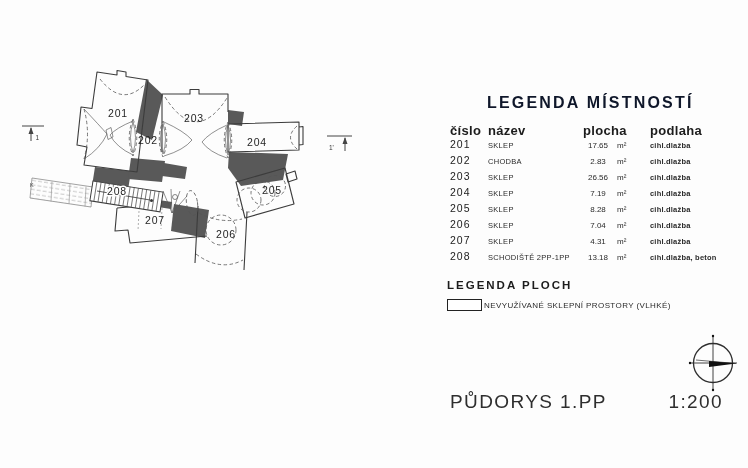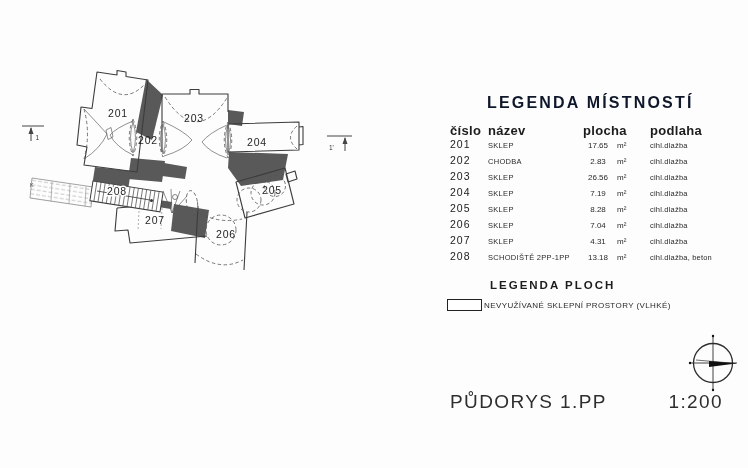--- a/index.html
+++ b/index.html
@@ -13,24 +13,24 @@
   
   .legend-mist{left:450px;top:94px;width:292px;}
   .lm-title{margin-left:37px;font-size:16px;font-weight:bold;letter-spacing:2.2px;color:#0f172a;}
   .lm-grid{display:grid;grid-template-columns:38px 95px 30px 37px auto;align-items:baseline;}
   .lm-head{margin-top:11px;font-size:13px;font-weight:bold;letter-spacing:.3px;color:#1c1c1c;}
   .lm-row{height:16px;}
   .cell-num{font-size:10.5px;letter-spacing:1px;color:#1a1a1a;}
   .cell-name{font-size:7.5px;letter-spacing:.3px;color:#2a2a2a;}
   .cell-area{font-size:8px;text-align:center;color:#2a2a2a;}
   .cell-unit{font-size:8px;padding-left:4px;color:#2a2a2a;}
-  .cell-floor{font-size:7.5px;letter-spacing:.2px;color:#2a2a2a;}
+  .cell-floor{font-size:7.5px;letter-spacing:.2px;color:#2a2a2a;font-weight:bold;}
   
   .legend-ploch{left:447px;top:279px;}
-  .lp-title{margin-left:43px;font-size:11.5px;font-weight:bold;letter-spacing:2px;color:#1c1c1c;}
+  .lp-title{font-size:11.5px;font-weight:bold;letter-spacing:2px;color:#1c1c1c;}
   .lp-item{margin-top:8px;display:flex;align-items:center;gap:2px;}
   .lp-swatch{width:33px;height:10px;background:#fff;border:1.3px solid #222;}
   .lp-label{font-size:8px;letter-spacing:.4px;color:#2a2a2a;}
   
   .title-block{left:450px;top:386px;width:273px;color:#2e2e2e;}
   .tb-line1{font-size:19px;letter-spacing:1.4px;white-space:nowrap;}
   .tb-line2{margin-top:5px;font-size:19px;letter-spacing:1.4px;display:flex;justify-content:space-between;}
   
   .outline{fill:none;stroke:#3c3c3c;stroke-width:1.1;stroke-linejoin:round;}
   .thin{fill:none;stroke:#555;stroke-width:.65;}

